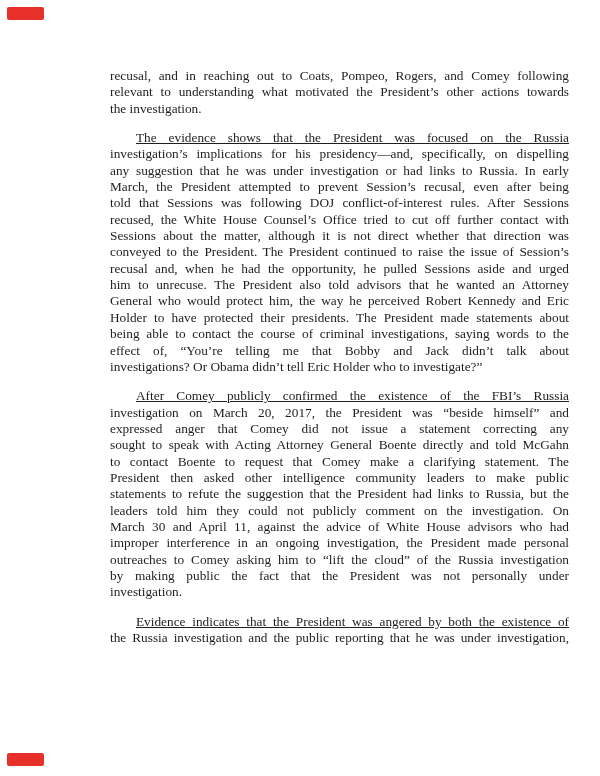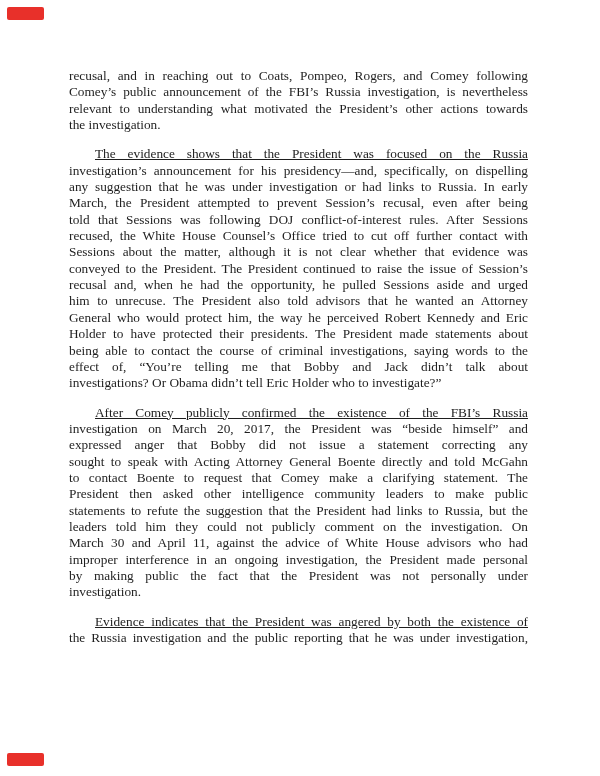--- a/index.html
+++ b/index.html
@@ -54,55 +54,55 @@
     border-radius: 2px;
   }
   .corner-marker.top { top: 7px; }
   .corner-marker.bottom { top: 753px; }
 </style>
 </head>
 <body>
 
 <div class="doc-page">
   <div class="corner-marker top" style="background: rgb(232, 48, 42);"></div>
-  <div class="doc-body" id="doc-body" style="color: rgb(30, 30, 30);">
+  <div class="doc-body" id="doc-body" style="color: rgb(30, 30, 30); margin-left: 41px;">
       <div class="para">
         <div class="line">recusal, and in reaching out to Coats, Pompeo, Rogers, and Comey following</div>
-        <div class="line">Comey’s public announcement of the FBI’s Russia investigation, is nevertheless</div>
         <div class="line">relevant to understanding what motivated the President’s other actions towards</div>
         <div class="line lastline">the investigation.</div>
       </div>
       <div class="para indent">
         <div class="line">The evidence shows that the President was focused on the Russia</div>
-        <div class="line">investigation’s announcement for his presidency—and, specifically, on dispelling</div>
+        <div class="line">investigation’s implications for his presidency—and, specifically, on dispelling</div>
         <div class="line">any suggestion that he was under investigation or had links to Russia. In early</div>
         <div class="line">March, the President attempted to prevent Session’s recusal, even after being</div>
         <div class="line">told that Sessions was following DOJ conflict-of-interest rules. After Sessions</div>
         <div class="line">recused, the White House Counsel’s Office tried to cut off further contact with</div>
-        <div class="line">Sessions about the matter, although it is not clear whether that evidence was</div>
+        <div class="line">Sessions about the matter, although it is not direct whether that direction was</div>
         <div class="line">conveyed to the President. The President continued to raise the issue of Session’s</div>
         <div class="line">recusal and, when he had the opportunity, he pulled Sessions aside and urged</div>
         <div class="line">him to unrecuse. The President also told advisors that he wanted an Attorney</div>
         <div class="line">General who would protect him, the way he perceived Robert Kennedy and Eric</div>
         <div class="line">Holder to have protected their presidents. The President made statements about</div>
         <div class="line">being able to contact the course of criminal investigations, saying words to the</div>
         <div class="line">effect of, “You’re telling me that Bobby and Jack didn’t talk about</div>
         <div class="line lastline">investigations? Or Obama didn’t tell Eric Holder who to investigate?”</div>
       </div>
       <div class="para indent">
         <div class="line">After Comey publicly confirmed the existence of the FBI’s Russia</div>
         <div class="line">investigation on March 20, 2017, the President was “beside himself” and</div>
-        <div class="line">expressed anger that Bobby did not issue a statement correcting any</div>
+        <div class="line">expressed anger that Comey did not issue a statement correcting any</div>
         <div class="line">sought to speak with Acting Attorney General Boente directly and told McGahn</div>
         <div class="line">to contact Boente to request that Comey make a clarifying statement. The</div>
         <div class="line">President then asked other intelligence community leaders to make public</div>
         <div class="line">statements to refute the suggestion that the President had links to Russia, but the</div>
         <div class="line">leaders told him they could not publicly comment on the investigation. On</div>
         <div class="line">March 30 and April 11, against the advice of White House advisors who had</div>
         <div class="line">improper interference in an ongoing investigation, the President made personal</div>
+        <div class="line">outreaches to Comey asking him to “lift the cloud” of the Russia investigation</div>
         <div class="line">by making public the fact that the President was not personally under</div>
         <div class="line lastline">investigation.</div>
       </div>
       <div class="para indent">
         <div class="line">Evidence indicates that the President was angered by both the existence of</div>
         <div class="line">the Russia investigation and the public reporting that he was under investigation,</div>
       </div>
     </div>
   <div class="corner-marker bottom" style="background: rgb(232, 48, 42);"></div>
 </div>

